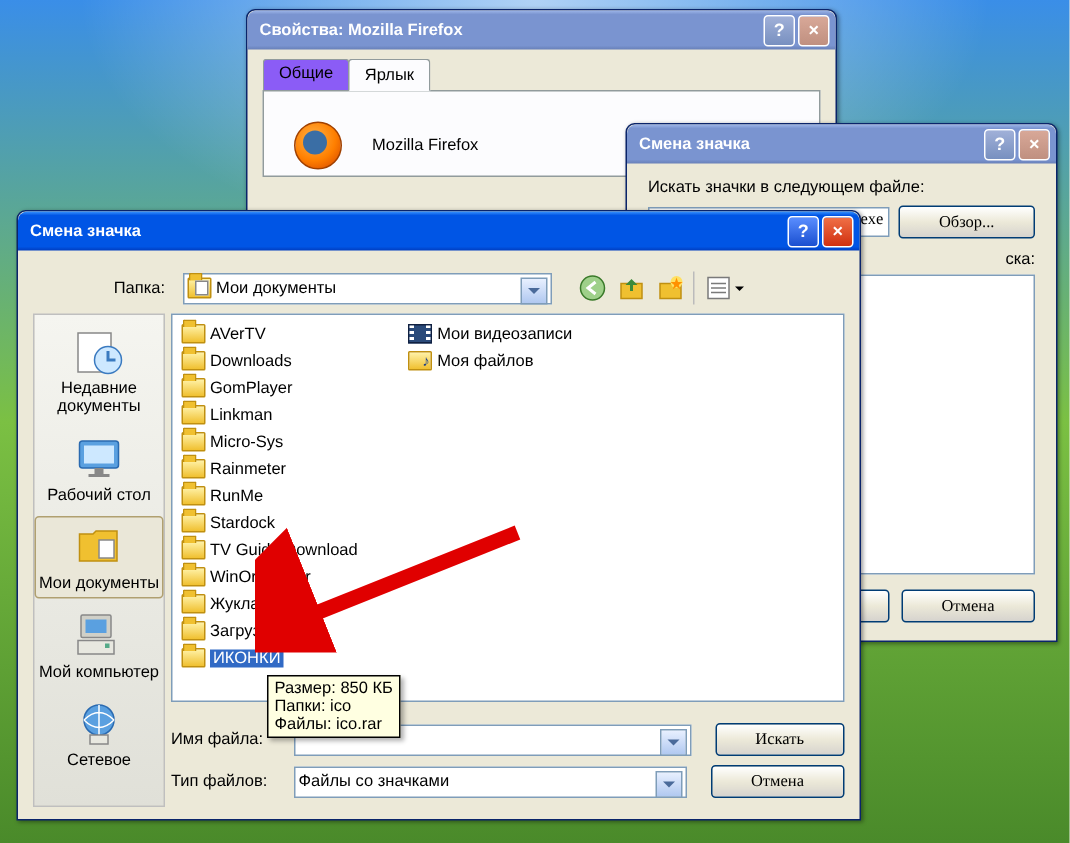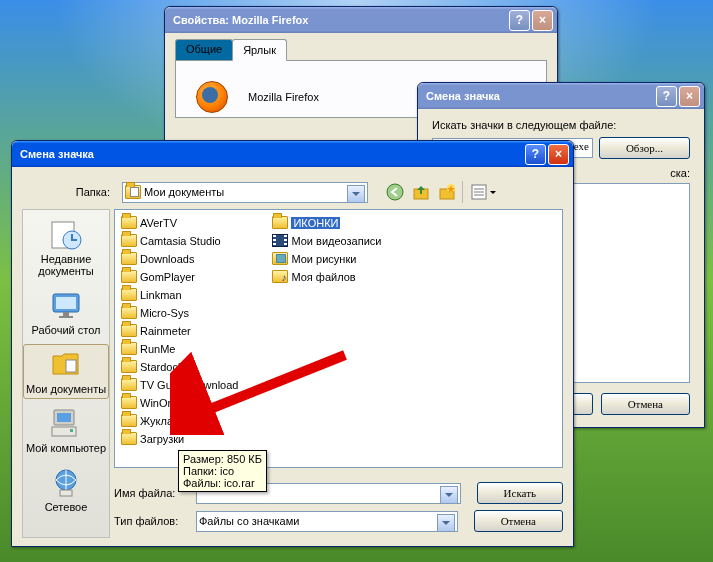--- a/index.html
+++ b/index.html
@@ -49,21 +49,21 @@
     display:flex; align-items:center; justify-content:center;
     cursor: default;
   }
   .tb-btn.close { background: linear-gradient(to bottom, #f07046, #d03010); }
   .tb-btn.inactive { background: linear-gradient(to bottom, #a0b0d8, #7890c0); }
   .tb-btn.close.inactive { background: linear-gradient(to bottom, #d8a898, #c09080); }
   .client { padding: 6px; }
   .tabs { display:flex; margin: 6px 10px 0 10px; position:relative; }
   .tab {
     padding: 3px 10px;
-    background: #0369a1;
+    background: #8b5cf6;
     border: 1px solid #919b9c;
     border-bottom: none;
     margin-right: -1px;
     border-radius: 3px 3px 0 0;
     position:relative;
   }
   .tab.active {
     background: #fcfcfe;
     border-bottom: 1px solid #fcfcfe;
     z-index: 2;
@@ -311,24 +311,20 @@
       </div>
 
       <div style="flex:1; display:flex; flex-direction:column; min-width:0;">
         <div class="listbox file-list" id="file-list" style="flex:1;">
             <div class="file-item">
               <span class="folder-sm"></span>
               <span class="txt">AVerTV</span>
             </div>
             <div class="file-item">
               <span class="folder-sm"></span>
-              <span class="txt">Camtasia Studio</span>
-            </div>
-            <div class="file-item">
-              <span class="folder-sm"></span>
               <span class="txt">Downloads</span>
             </div>
             <div class="file-item">
               <span class="folder-sm"></span>
               <span class="txt">GomPlayer</span>
             </div>
             <div class="file-item">
               <span class="folder-sm"></span>
               <span class="txt">Linkman</span>
             </div>
@@ -364,24 +360,20 @@
               <span class="folder-sm"></span>
               <span class="txt">Загрузки</span>
             </div>
             <div class="file-item selected">
               <span class="folder-sm"></span>
               <span class="txt">ИКОНКИ</span>
             </div>
             <div class="file-item">
               <span class="video-icon"></span>
               <span class="txt">Мои видеозаписи</span>
-            </div>
-            <div class="file-item">
-              <span class="pic-icon"></span>
-              <span class="txt">Мои рисунки</span>
             </div>
             <div class="file-item">
               <span class="music-icon"></span>
               <span class="txt">Моя файлов</span>
             </div>
           </div>
         <div style="margin-top:8px;">
           <div class="label-row">
             <span style="width:76px;">Имя файла:</span>
             <div class="dropdown" style="flex:1;"></div>

